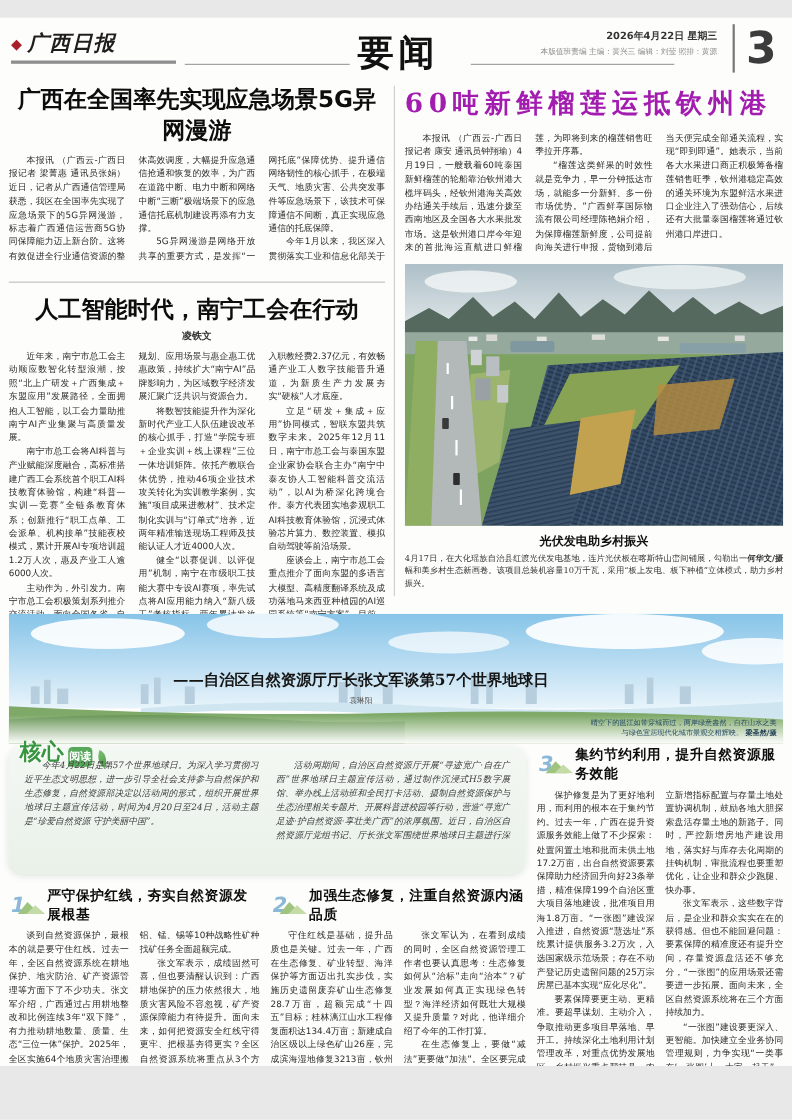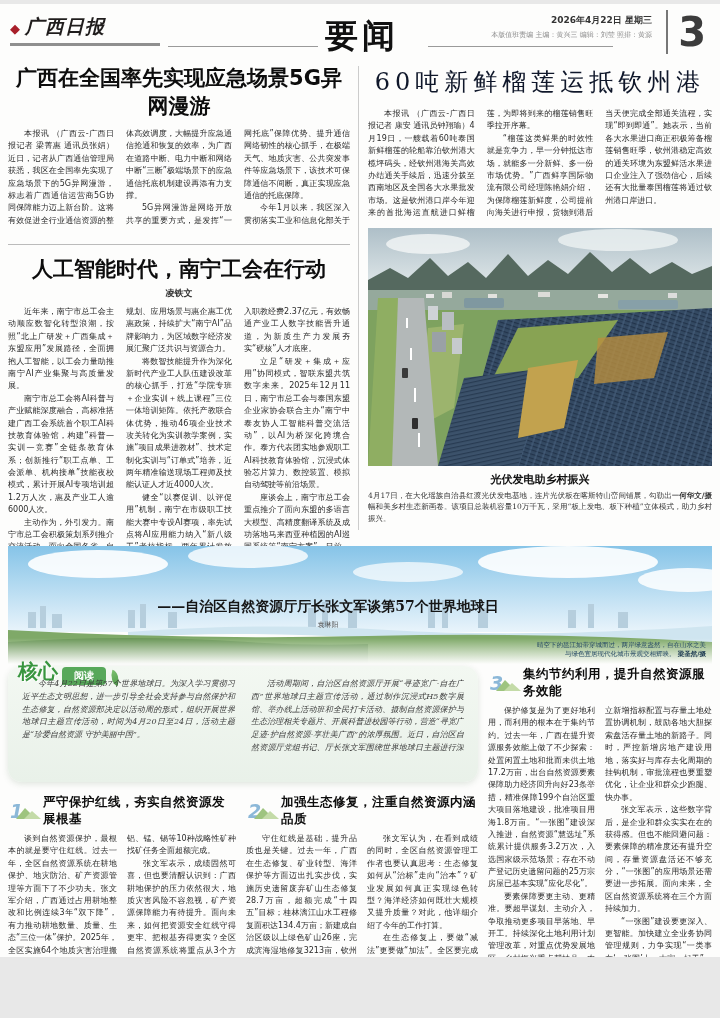--- a/index.html
+++ b/index.html
@@ -1,16 +1,16 @@
 <!DOCTYPE html>
 <html><head>
 <meta charset="utf-8">
 <style>
   html,body{margin:0;padding:0;background:#e8e8e8;}
-  .paper{position:relative;width:720px;height:953px;background:#fdfdfc;margin:4px auto;overflow:hidden;
+  .paper{position:relative;width:720px;height:953px;background:#fdfdfc;margin:16px auto;overflow:hidden;
          font-family:"DejaVu Sans",sans-serif;color:#1c1c1c;}
   
   .ph{position:absolute;top:0;left:0;width:720px;height:56px;}
   .mast{position:absolute;left:10px;top:10px;width:150px;}
   .diamond{color:#a81f2a;font-size:13px;vertical-align:middle;}
   .mast-name{font-family:"DejaVu Serif",serif;font-weight:bold;font-style:italic;font-size:19px;letter-spacing:1px;color:#201d1d;}
   .mast-rule{margin-top:3px;height:3px;background:#8f8f8f;width:150px;}
   .sec-wrap{position:absolute;left:0;top:8px;width:720px;height:44px;padding-left:24px;}
   .sec-title{position:absolute;left:325px;top:2px;margin:0;font-family:"DejaVu Serif",serif;font-size:33px;font-weight:bold;letter-spacing:4px;color:#111;}
   .hline{position:absolute;top:34px;height:1px;background:#9a9a9a;}
@@ -20,21 +20,21 @@
   .date{font-size:9px;font-weight:bold;color:#333;}
   .staff{font-size:7px;color:#8d8d8d;margin-top:3px;}
   .pageno{position:absolute;right:14px;top:6px;border-left:2px solid #777;padding-left:10px;height:44px;display:flex;align-items:center;}
   .pageno span{font-size:40px;font-weight:bold;color:#3c3c3c;line-height:1;}
   
   .topgrid{position:absolute;top:58px;left:8px;width:704px;height:472px;}
   .vdiv{position:absolute;left:350px;top:4px;width:1px;height:464px;background:#ccc;}
   .colL{position:absolute;left:0;top:0;width:342px;}
   .colR{position:absolute;left:360px;top:0;width:344px;}
   .headline-5g{margin:2px 0 8px 0;text-align:center;font-size:21px;font-weight:900;letter-spacing:0;color:#0d0d0d;}
-  .headline-durian{margin:4px 0 10px 0;text-align:center;font-family:"DejaVu Serif",serif;font-size:24px;font-weight:normal;letter-spacing:5px;color:#0f172a;}
+  .headline-durian{margin:4px 0 10px 0;font-family:"DejaVu Serif",serif;font-size:24px;font-weight:bold;letter-spacing:5px;color:#a21caf;}
   .headline-ai{margin:10px 0 4px 0;text-align:center;font-size:21px;font-weight:900;color:#0d0d0d;}
   .byline{text-align:center;font-size:9px;font-weight:bold;color:#333;margin-bottom:6px;}
   .bodytext{column-gap:12px;font-size:8px;line-height:1.55;text-align:justify;color:#2a2a2a;overflow:hidden;}
   .bodytext p{margin:0;text-indent:2em;}
   .cols3{column-count:3;}
   .t5g{height:106px;}
   .tdurian{height:112px;}
   .tai{height:276px;}
   .hdiv{height:1px;background:#bbb;margin:10px 0 0 0;}
   
@@ -51,21 +51,21 @@
   .f-sub{position:absolute;left:0;top:52px;width:640px;text-align:center;font-family:"DejaVu Serif",serif;font-size:14px;font-weight:bold;color:#161616;}
   .f-byline{position:absolute;left:0;top:74px;width:640px;text-align:center;font-size:7px;color:#555;}
   .f-photocap{position:absolute;right:6px;bottom:4px;text-align:right;font-size:6.5px;color:#274a66;line-height:1.5;}
   .f-photocap .credit{font-weight:bold;color:#1d3a52;}
   .fbody{position:absolute;top:120px;left:0;width:704px;height:348px;}
   
   .corebox{position:absolute;left:0;top:0;width:470px;height:116px;border-radius:14px;
            background:linear-gradient(180deg,#f3f8f2,#e9f1e9);box-shadow:0 2px 6px rgba(90,120,90,.18);}
   .corelabel{position:absolute;left:10px;top:-8px;display:flex;align-items:flex-end;gap:4px;}
   .core-big{font-size:20px;font-weight:900;color:#38953f;text-shadow:1px 1px 0 #fff;}
-  .core-badge{background:#57a85a;color:#fff;font-size:10px;font-weight:bold;padding:2px 12px;border-radius:4px 4px 4px 0;}
+  .core-badge{background:#57a85a;color:#fff;font-size:10px;font-weight:bold;padding:2px 1px;border-radius:4px 4px 4px 0;}
   .leaf{width:10px;height:14px;background:linear-gradient(135deg,#7cc06f,#4e9a4a);border-radius:0 100% 0 100%;transform:rotate(18deg);}
   .coretext{position:absolute;left:14px;top:12px;width:442px;height:84px;column-count:2;column-gap:16px;
             font-family:"DejaVu Serif",serif;font-style:italic;font-size:8px;line-height:1.6;text-align:justify;color:#3a3a3a;overflow:hidden;}
   .coretext p{margin:0;text-indent:2em;}
   
   .sec{position:absolute;}
   .sec-head{display:flex;align-items:center;gap:5px;margin-bottom:5px;}
   .sec-head h3{margin:0;font-size:12.5px;font-weight:900;color:#0d0d0d;letter-spacing:.5px;}
   .numicon{position:relative;width:30px;height:17px;flex:0 0 30px;}
   .numicon .num{position:absolute;left:2px;top:-3px;font-size:19px;font-weight:900;font-style:italic;color:#8cb8d8;}

